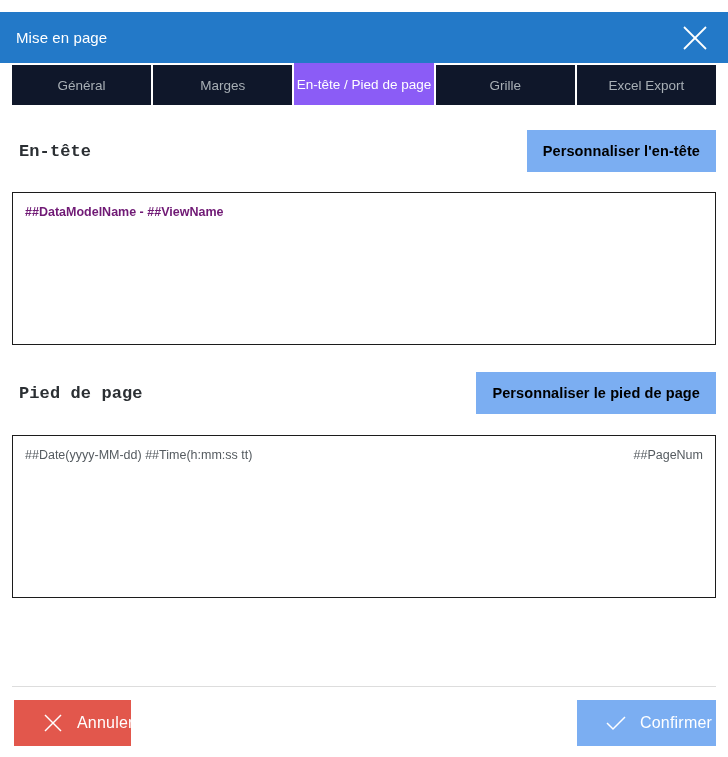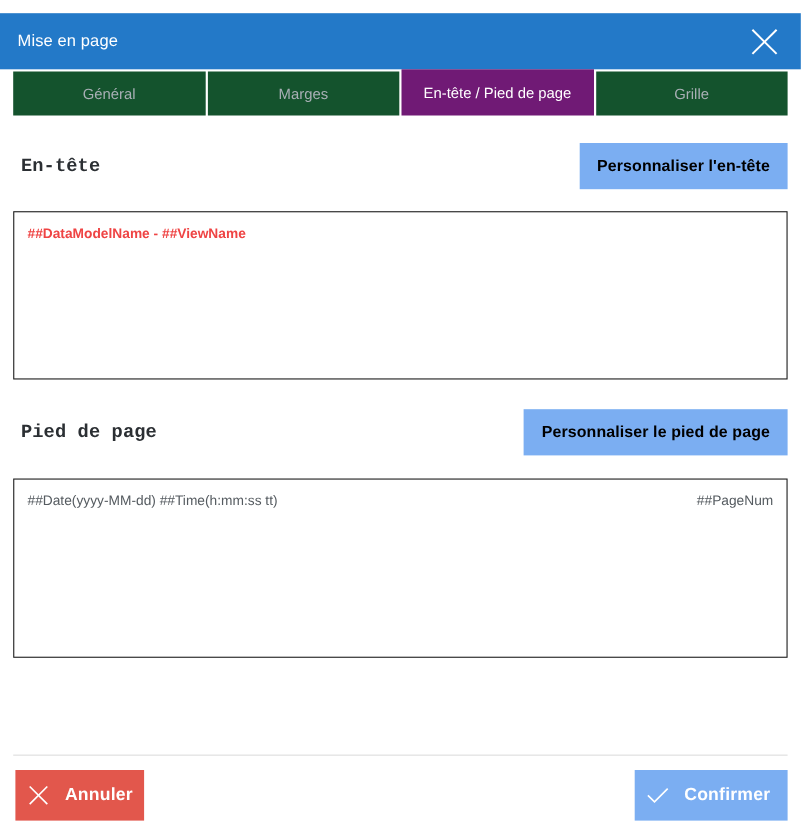--- a/index.html
+++ b/index.html
@@ -54,34 +54,34 @@
     top: 63px;
     width: 704px;
     height: 42px;
     display: flex;
     align-items: flex-end;
   }
   .tab {
     height: 40px;
     flex: 1 1 0;
     margin-right: 2px;
-    background: #14532d;
+    background: #0f172a;
     color: #A8AFB5;
     font-size: 13.5px;
     display: flex;
     align-items: center;
     justify-content: center;
     box-sizing: border-box;
     cursor: pointer;
     user-select: none;
   }
   .tab:last-child { margin-right: 0; }
   .tab.active {
     height: 42px;
-    background: #701a75;
+    background: #8b5cf6;
     color: #ffffff;
   }
 
   
   .section-header {
     position: absolute;
     left: 12px;
     width: 704px;
     height: 44px;
     display: flex;
@@ -136,21 +136,21 @@
     height: 163px;
   }
   .doc-line {
     font-size: 12.5px;
     color: #555B60;
     line-height: 1.55;
     white-space: pre;
   }
   .doc-line.bold {
     font-weight: bold;
-    color: #ef4444;
+    color: #701a75;
   }
   .doc-line.split {
     display: flex;
     justify-content: space-between;
     align-items: baseline;
   }
 
   
   .bottom-divider {
     position: absolute;
@@ -159,26 +159,26 @@
     width: 704px;
     height: 1px;
     background: #DDDDDD;
   }
   .action-btn {
     position: absolute;
     height: 46px;
     border: none;
     color: #ffffff;
     font-size: 16px;
-    font-weight: bold;
+    font-weight: normal;
     font-family: "Liberation Sans", sans-serif;
     display: flex;
     align-items: center;
     cursor: pointer;
-    padding: 0 8px;
+    padding: 0 26px;
     letter-spacing: .2px;
   }
   #cancel-button {
     left: 14px;
     top: 700px;
     width: 117px;
     background: #E2574C;
     justify-content: flex-start;
   }
   #confirm-button {
@@ -211,20 +211,21 @@
       <line x1="26" y1="4" x2="4" y2="26" stroke="#ffffff" stroke-width="1.8"></line>
     </svg>
   </div>
 </div>
 
 <div class="tabstrip">
   <div class="tab">Général</div>
   <div class="tab">Marges</div>
   <div class="tab active">En-tête / Pied de page</div>
   <div class="tab">Grille</div>
+  <div class="tab">Excel Export</div>
 </div>
 
 <div class="section-header" id="header-section-row">
   <div class="section-title">En-tête</div>
   <button class="customize-btn">Personnaliser l'en-tête</button>
 </div>
 
 <div class="content-box" id="header-box">
   <div class="doc-line bold">##DataModelName - ##ViewName</div>
 </div>

